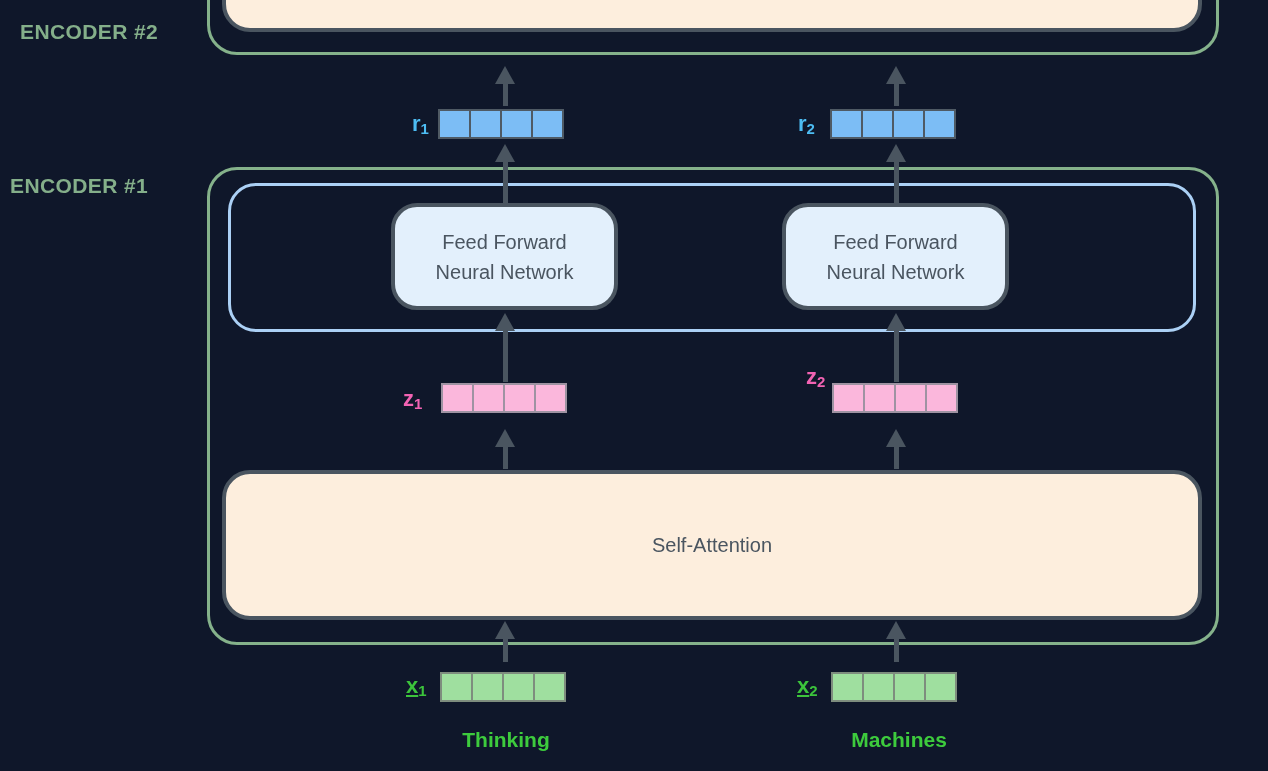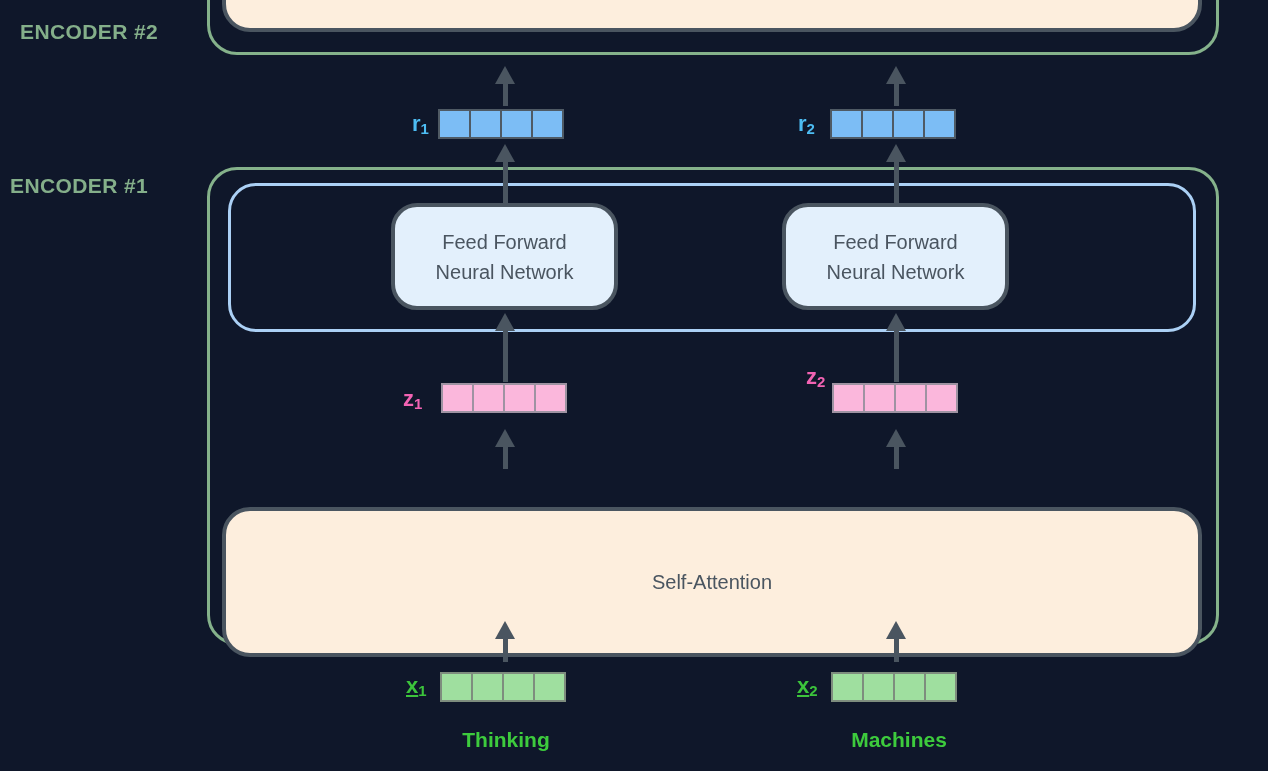--- a/index.html
+++ b/index.html
@@ -21,21 +21,21 @@
   .blue-outline { border:3px solid #abd0f5; border-radius:28px; background:transparent; }
 
   
   .ffnn {
     background:#e3f0fc; border:4px solid #4a5560; border-radius:26px;
     display:flex; flex-direction:column; align-items:center; justify-content:center;
     color:#4a5560; font-size:20px; line-height:30px; text-align:center;
   }
   .selfattn {
     display:flex; align-items:center; justify-content:center;
-    color:#4a5560; font-size:20px;margin-top:37px;
+    color:#4a5560; font-size:20px;
   }
 
   
   .vec { display:flex; }
   .vec .cell { width:33px; height:30px; box-sizing:border-box; border:2px solid; margin-left:-2px; }
   .vec .cell:first-child { margin-left:0; }
   .vec-r .cell { background:#7cbdf5; border-color:#4f5a64; }
   .vec-z .cell { background:#fbb7dc; border-color:#9e93a2; }
   .vec-x .cell { background:#9fdf9f; border-color:#7e8d7e; }
 

